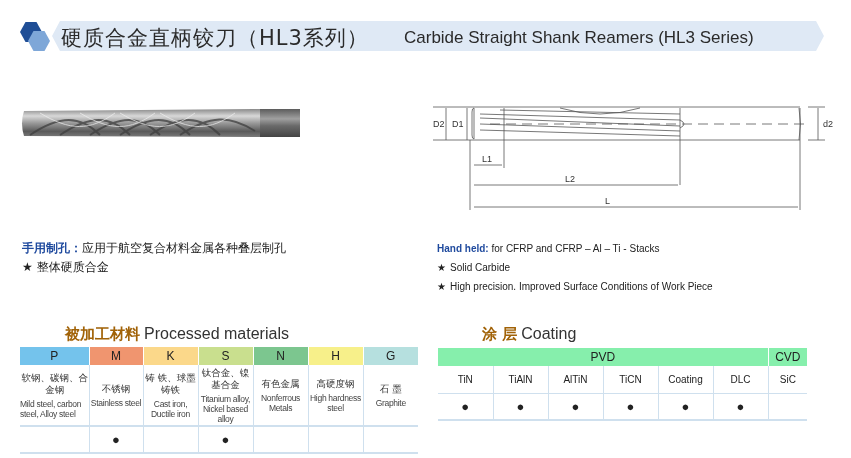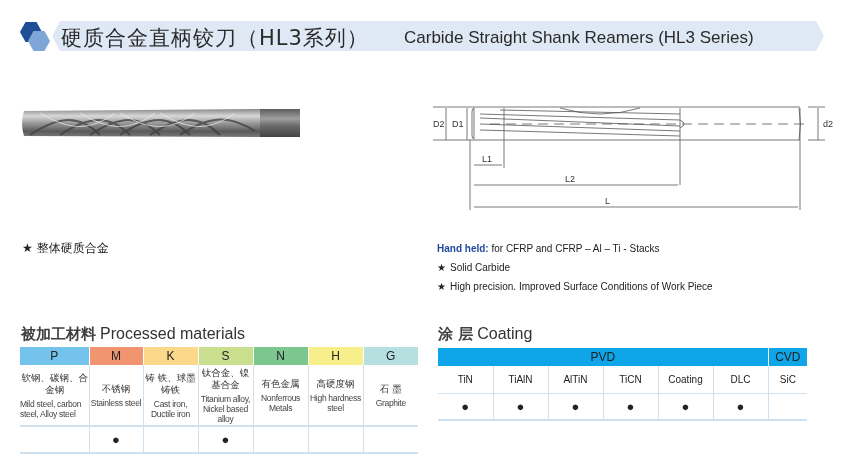--- a/index.html
+++ b/index.html
@@ -35,42 +35,42 @@
     
     .desc { position: absolute; font-size: 10px; line-height: 19px; color: #222; }
     .desc-left { left: 22px; top: 239px; font-family: "DejaVu Sans", sans-serif; font-size: 12px; }
     .desc-right { left: 437px; top: 239px; }
     .desc .lead { color: #1f4a9e; font-weight: bold; }
     .desc-line { white-space: nowrap; height: 19px; }
     .star { margin-right: 4px; }
 
     
     .sec-title { position: absolute; white-space: nowrap; }
-    .sec-title .cn { font-family: "DejaVu Sans", sans-serif; font-weight: bold; font-size: 15px; color: #404040; }
+    .sec-title .cn { font-family: "DejaVu Sans", sans-serif; font-weight: bold; font-size: 15px; color: #a16207; margin-left: 44px; }
     .sec-title .en { font-size: 16px; color: #333; margin-left: 4px; }
     .sec-mat { left: 21px; top: 325px; }
     .sec-coat { left: 438px; top: 325px; }
 
     
     .mat-table { position: absolute; left: 20px; top: 347px; width: 386px; border-collapse: collapse; table-layout: fixed; }
     .mat-table td { text-align: center; vertical-align: middle; border-right: 1px solid #cfe0ee; padding: 0; }
     .mat-table td:last-child { border-right: none; }
     .mat-head td { height: 18px; font-size: 12px; color: #222; border-right: 1px solid #fff; }
     .mat-desc td { height: 61px; border-bottom: 2px solid #cfe0ee; }
     .mat-dot td { height: 27px; border-bottom: 2px solid #cfe0ee; font-size: 13px; }
     .mat-cn { font-family: "DejaVu Sans", sans-serif; font-size: 9.5px; color: #333; line-height: 12px; }
     .mat-en { font-size: 8.5px; color: #444; line-height: 10px; margin-top: 3px; letter-spacing: -0.3px; }
     .mat-desc td.p-cell { text-align: left; }
     .p-cell .mat-cn { text-align: center; padding-left: 1px; }
     .p-cell .mat-en { text-align: left; }
 
     
     .coat-table { position: absolute; left: 438px; top: 348px; width: 369px; border-collapse: collapse; table-layout: fixed; }
     .coat-table td { text-align: center; vertical-align: middle; padding: 0; }
-    .coat-group td { height: 18px; background: #0ea5e9; font-size: 12px; color: #222; }
+    .coat-group td { height: 18px; background: #86efac; font-size: 12px; color: #222; }
     .coat-group td.pvd { border-right: 1px solid #fff; }
     .coat-names td { height: 27px; font-size: 10px; color: #222; border-right: 1px solid #cfe0ee; border-bottom: 1px solid #cfe0ee; }
     .coat-dots td { height: 27px; font-size: 13px; border-right: 1px solid #cfe0ee; border-bottom: 2px solid #cfe0ee; }
     .coat-names td:last-child, .coat-dots td:last-child { border-right: none; margin-left: 46px; }
   </style>
 </head>
 <body>
 
 <div class="header">
   <div class="banner"></div>
@@ -152,20 +152,23 @@
   <text x="3" y="27">D2</text>
   <text x="22" y="27">D1</text>
   <text x="393" y="27">d2</text>
   <text x="52" y="62">L1</text>
   <text x="135" y="82">L2</text>
   <text x="175" y="104">L</text>
 </svg>
 
 <div class="desc desc-left">
   <div class="desc-line">
+    <span class="lead">手用制孔：</span><span>应用于航空复合材料金属各种叠层制孔</span>
+  </div>
+  <div class="desc-line">
     <span class="star">★</span><span>整体硬质合金</span>
   </div>
 </div>
 
 <div class="desc desc-right">
   <div class="desc-line">
     <span class="lead">Hand held:</span><span> for CFRP and CFRP – Al – Ti - Stacks</span>
   </div>
   <div class="desc-line">
     <span class="star">★</span><span>Solid Carbide</span>

